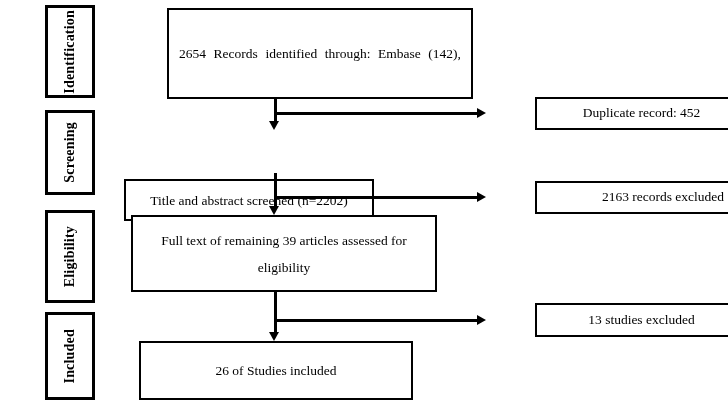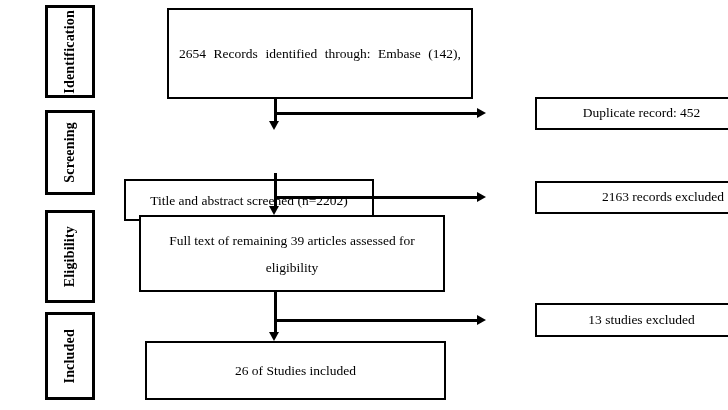--- a/index.html
+++ b/index.html
@@ -133,28 +133,28 @@
       <div>2654  Records  identified  through:  Embase  (142),</div>
     </div>
   </div>
 
   <div class="flow-box" style="left:124px; top:131px; width:250px; height:42px;margin-top:48px;">
     <div class="flow-text">
       <div>Title and abstract screened (n=2202)</div>
     </div>
   </div>
 
-  <div class="flow-box" style="left:139px; top:215px; width:306px; height:77px;">
+  <div class="flow-box" style="left:131px; top:215px; width:306px; height:77px;">
     <div class="flow-text">
       <div>Full text of remaining 39 articles assessed for</div>
       <div>eligibility</div>
     </div>
   </div>
 
-  <div class="flow-box" style="left:145px; top:341px; width:301px; height:59px;">
+  <div class="flow-box" style="left:139px; top:341px; width:274px; height:59px;">
     <div class="flow-text">
       <div>26 of Studies included</div>
     </div>
   </div>
 
   <div class="side-box" style="left:487px; top:97px; width:213px; height:33px;">
     <span class="side-text">Duplicate record: 452</span>
   </div>
 
   <div class="side-box" style="left:487px; top:181px; width:256px; height:33px;">

